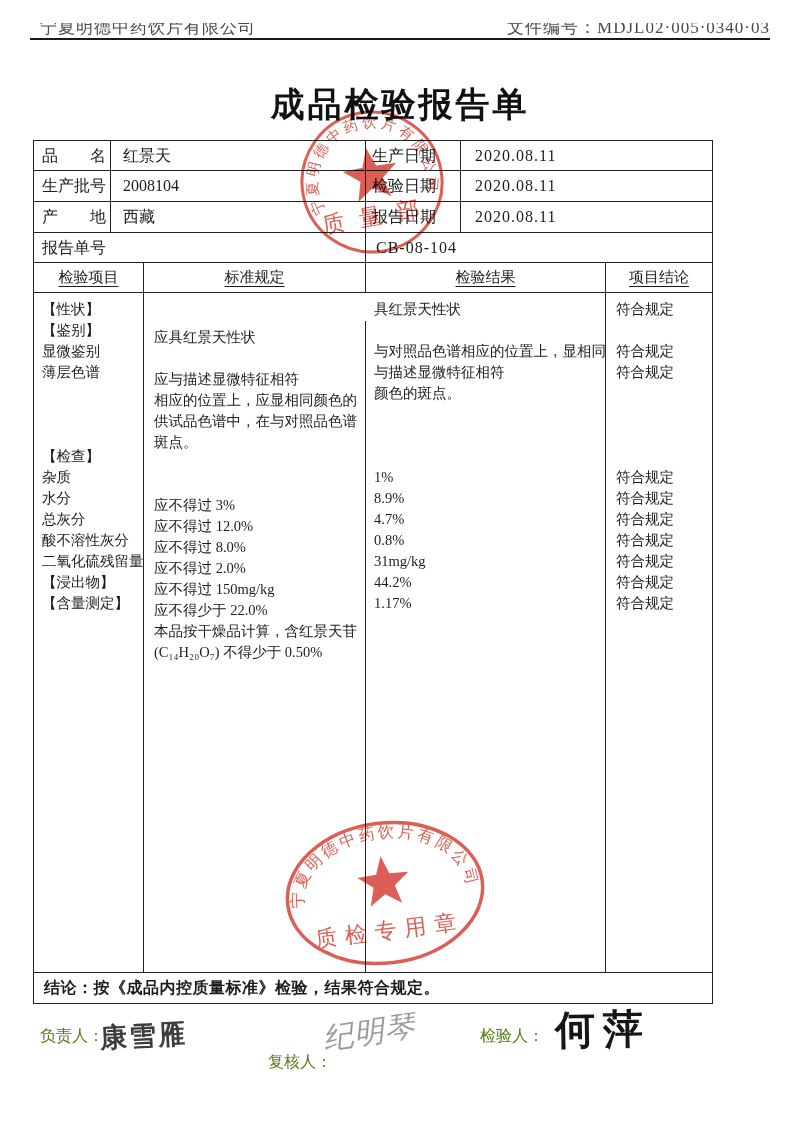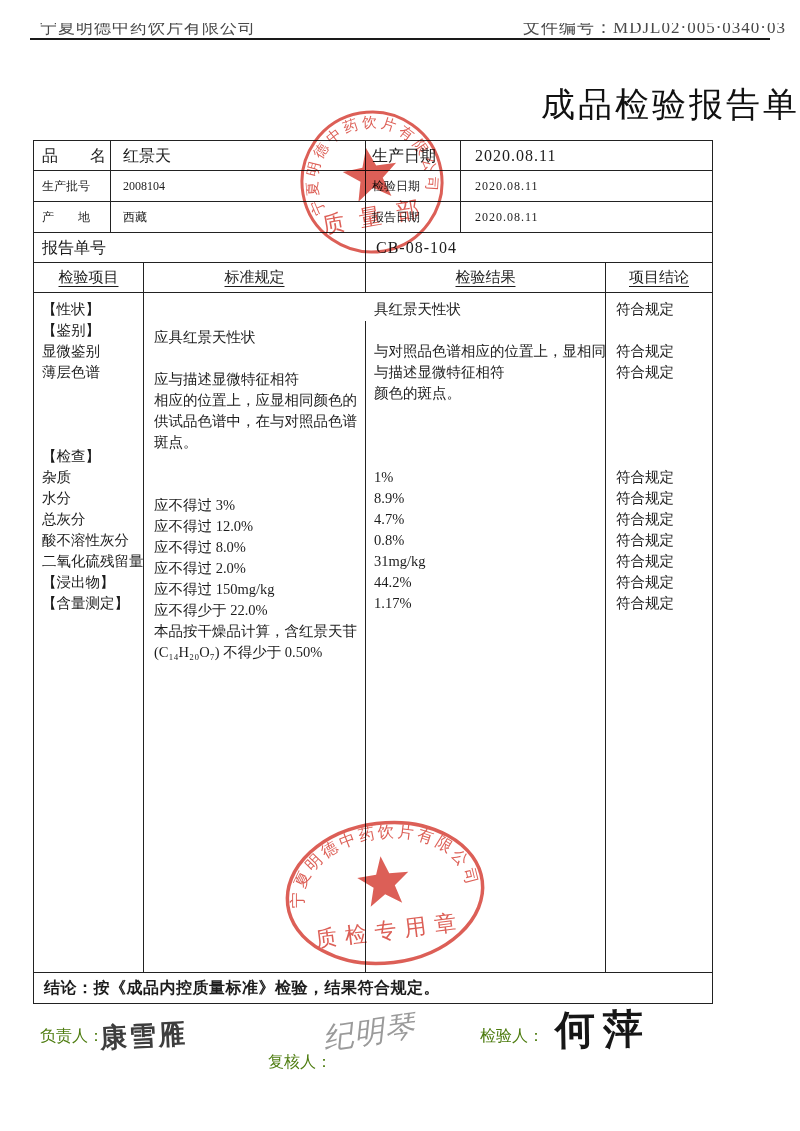--- a/index.html
+++ b/index.html
@@ -4,32 +4,32 @@
 <style>
   html,body{margin:0;padding:0;background:#ffffff;}
   .page{
     position:relative;width:800px;height:1131px;background:#ffffff;overflow:hidden;
     font-family:"Liberation Serif","DejaVu Serif",serif;color:#1c1c1c;
   }
   
   .hdr-clip{position:absolute;top:23px;height:15px;overflow:hidden;}
   .hdr-clip .hdr-text{display:block;margin-top:-7px;font-size:17px;color:#4a4a4a;letter-spacing:1px;white-space:nowrap;}
   .hdr-company{left:40px;width:380px;}
-  .hdr-docno{right:14px;width:400px;text-align:right;}
+  .hdr-docno{right:30px;width:400px;text-align:right;}
   .hdr-rule{position:absolute;left:30px;right:30px;top:38px;height:2px;background:#1a1a1a;}
   
-  .title{position:absolute;left:0;top:82px;width:100%;text-align:right;
-    font-size:34px;font-weight:normal;letter-spacing:3px;color:#111;}
+  .title{position:absolute;left:0;top:82px;width:100%;text-align:center;
+    font-size:34px;font-weight:bold;letter-spacing:3px;color:#111;}
   
   .doc-table{position:absolute;left:33px;top:140px;width:680px;border:1.5px solid #222;box-sizing:border-box;background:transparent;}
   .row{display:flex;border-bottom:1px solid #222;box-sizing:border-box;}
   .cell{box-sizing:border-box;border-right:1px solid #222;overflow:hidden;white-space:nowrap;}
   .cell.last{border-right:none;flex:1;}
   .h30{height:30px;line-height:29px;font-size:16px;}
-  .h31{height:31px;line-height:30px;font-size:12px;}
+  .h31{height:31px;line-height:30px;font-size:16px;}
   .c-lab{width:77px;padding-left:8px;}
   .c-val{width:255px;padding-left:12px;}
   .c-dlab{width:95px;padding-left:6px;}
   .c-dval{padding-left:14px;letter-spacing:1px;}
   .c-repno-label{width:332px;padding-left:8px;}
   .c-repno{padding-left:10px;letter-spacing:1px;}
   .header-row .cell{text-align:center;font-size:15px;}
   .header-row .cell span{text-decoration:underline;text-underline-offset:4px;}
   .hc1{width:110px;} .hc2{width:222px;} .hc3{width:240px;}
   .content-row{display:flex;height:680px;border-bottom:1px solid #222;box-sizing:border-box;}

